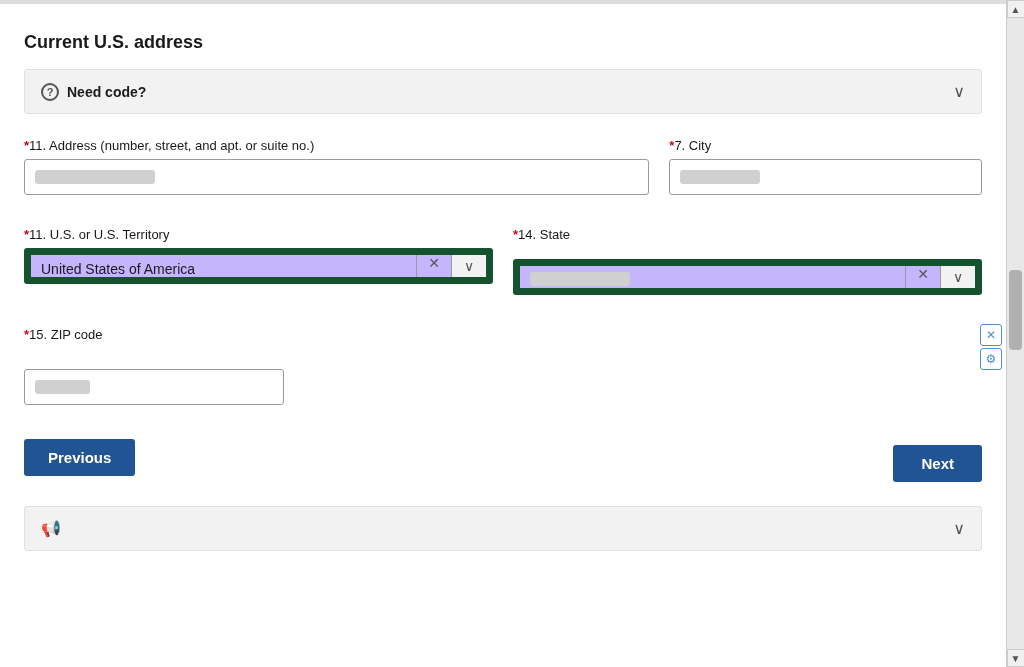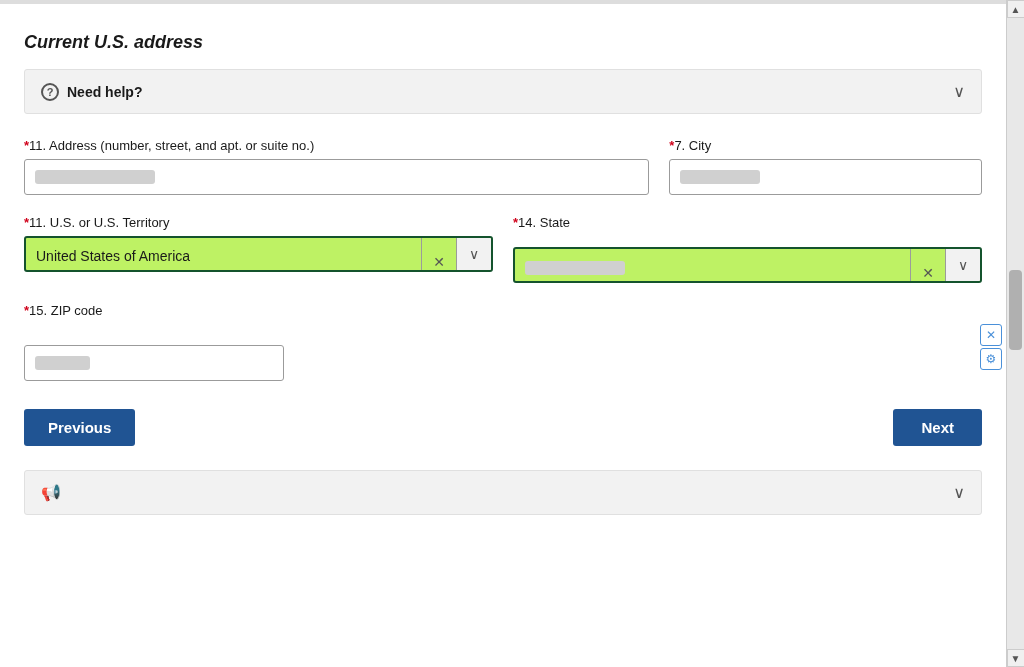--- a/index.html
+++ b/index.html
@@ -30,21 +30,20 @@
       padding: 20px 24px 20px 24px;
       margin-right: 18px;
     }
 
     .section-title {
       font-size: 18px;
       font-weight: 700;
       color: #1a1a1a;
       margin-bottom: 16px;
       padding-top: 8px;
-      font-style: italic;
     }
 
     .help-bar {
       background: #f2f2f2;
       border: 1px solid #e0e0e0;
       border-radius: 3px;
       padding: 12px 16px;
       display: flex;
       align-items: center;
       justify-content: space-between;
@@ -76,21 +75,21 @@
     }
 
     .chevron-icon {
       font-size: 16px;
       color: #555;
     }
 
     .form-row {
       display: flex;
       gap: 20px;
-      margin-bottom: 20px;
+      margin-bottom: 32px;
     }
 
     .form-group {
       display: flex;
       flex-direction: column;
       gap: 6px;
     }
 
     .form-group.address-field {
       flex: 2;
@@ -140,24 +139,24 @@
 
     .placeholder-block {
       display: inline-block;
       background: #d0d0d0;
       border-radius: 3px;
       height: 14px;
     }
 
     .select-wrapper {
       display: flex;
-      align-items: flex-end;
-      border: 2px solid #14532d;
-      border-radius: 3px;
-      background: #bef264;
+      align-items: flex-start;
+      border: 7px solid #14532d;
+      border-radius: 3px;
+      background: #c4b5fd;
       height: 36px;
       overflow: hidden;
       width: 100%;
     }
 
     .select-text {
       flex: 1;
       padding: 6px 10px;
       font-size: 14px;
       color: #1a1a1a;
@@ -215,20 +214,21 @@
     .btn-next {
       background: #205493;
       color: #fff;
       border: none;
       border-radius: 3px;
       padding: 10px 28px;
       font-size: 15px;
       font-weight: 700;
       cursor: pointer;
       min-width: 84px;
+      margin-top: 12px;
     }
 
     .privacy-bar {
       background: #f2f2f2;
       border: 1px solid #e0e0e0;
       border-radius: 3px;
       padding: 12px 16px;
       display: flex;
       align-items: center;
       justify-content: space-between;
@@ -332,21 +332,21 @@
 
   <div class="main-content">
 
     <h2 class="section-title">Current U.S. address</h2>
 
     <div class="help-bar">
       <div class="help-bar-left">
         <div class="help-icon">
           <span>?</span>
         </div>
-        <span>Need help?</span>
+        <span>Need code?</span>
       </div>
       <span class="chevron-icon">∨</span>
     </div>
 
     <div class="form-row">
       <div class="form-group address-field">
         <label class="field-label">
           <span class="required-asterisk">*</span><span>11. Address (number, street, and apt. or suite no.)</span>
         </label>
         <div class="input-placeholder-mock">

